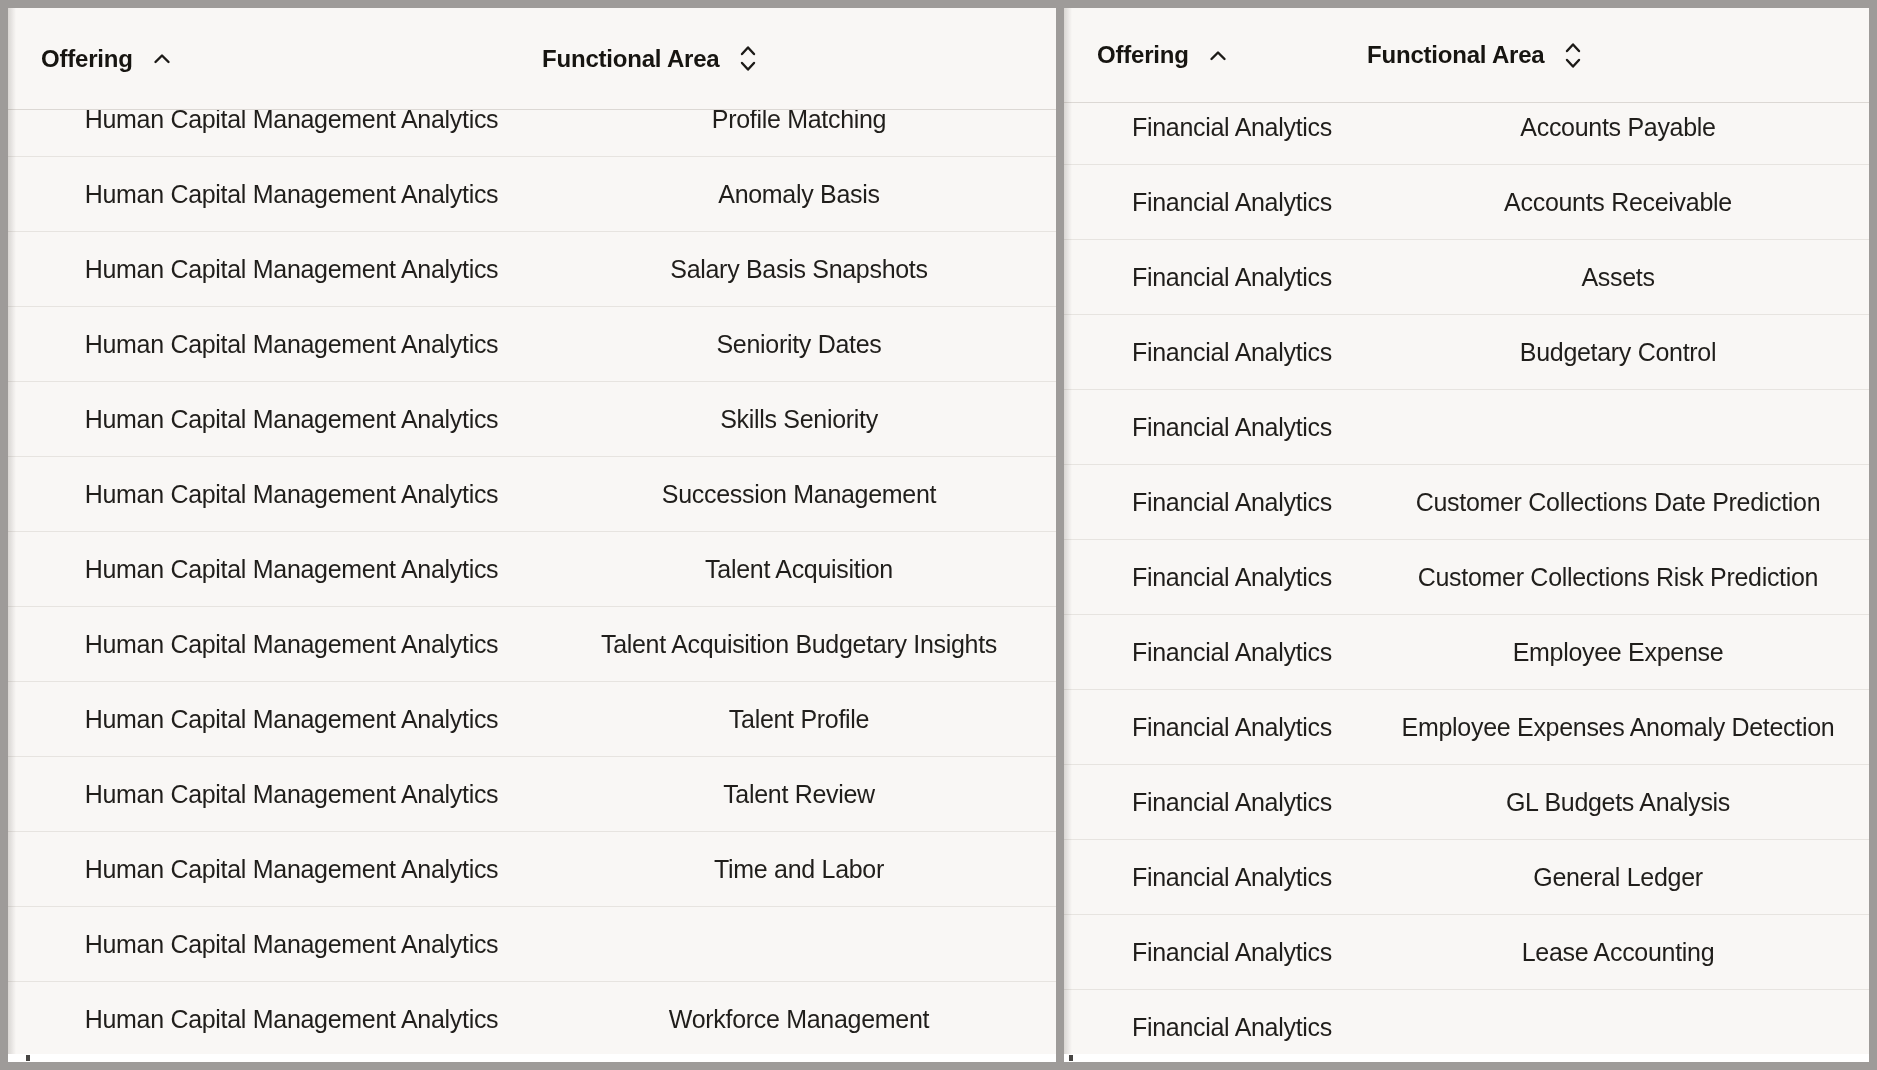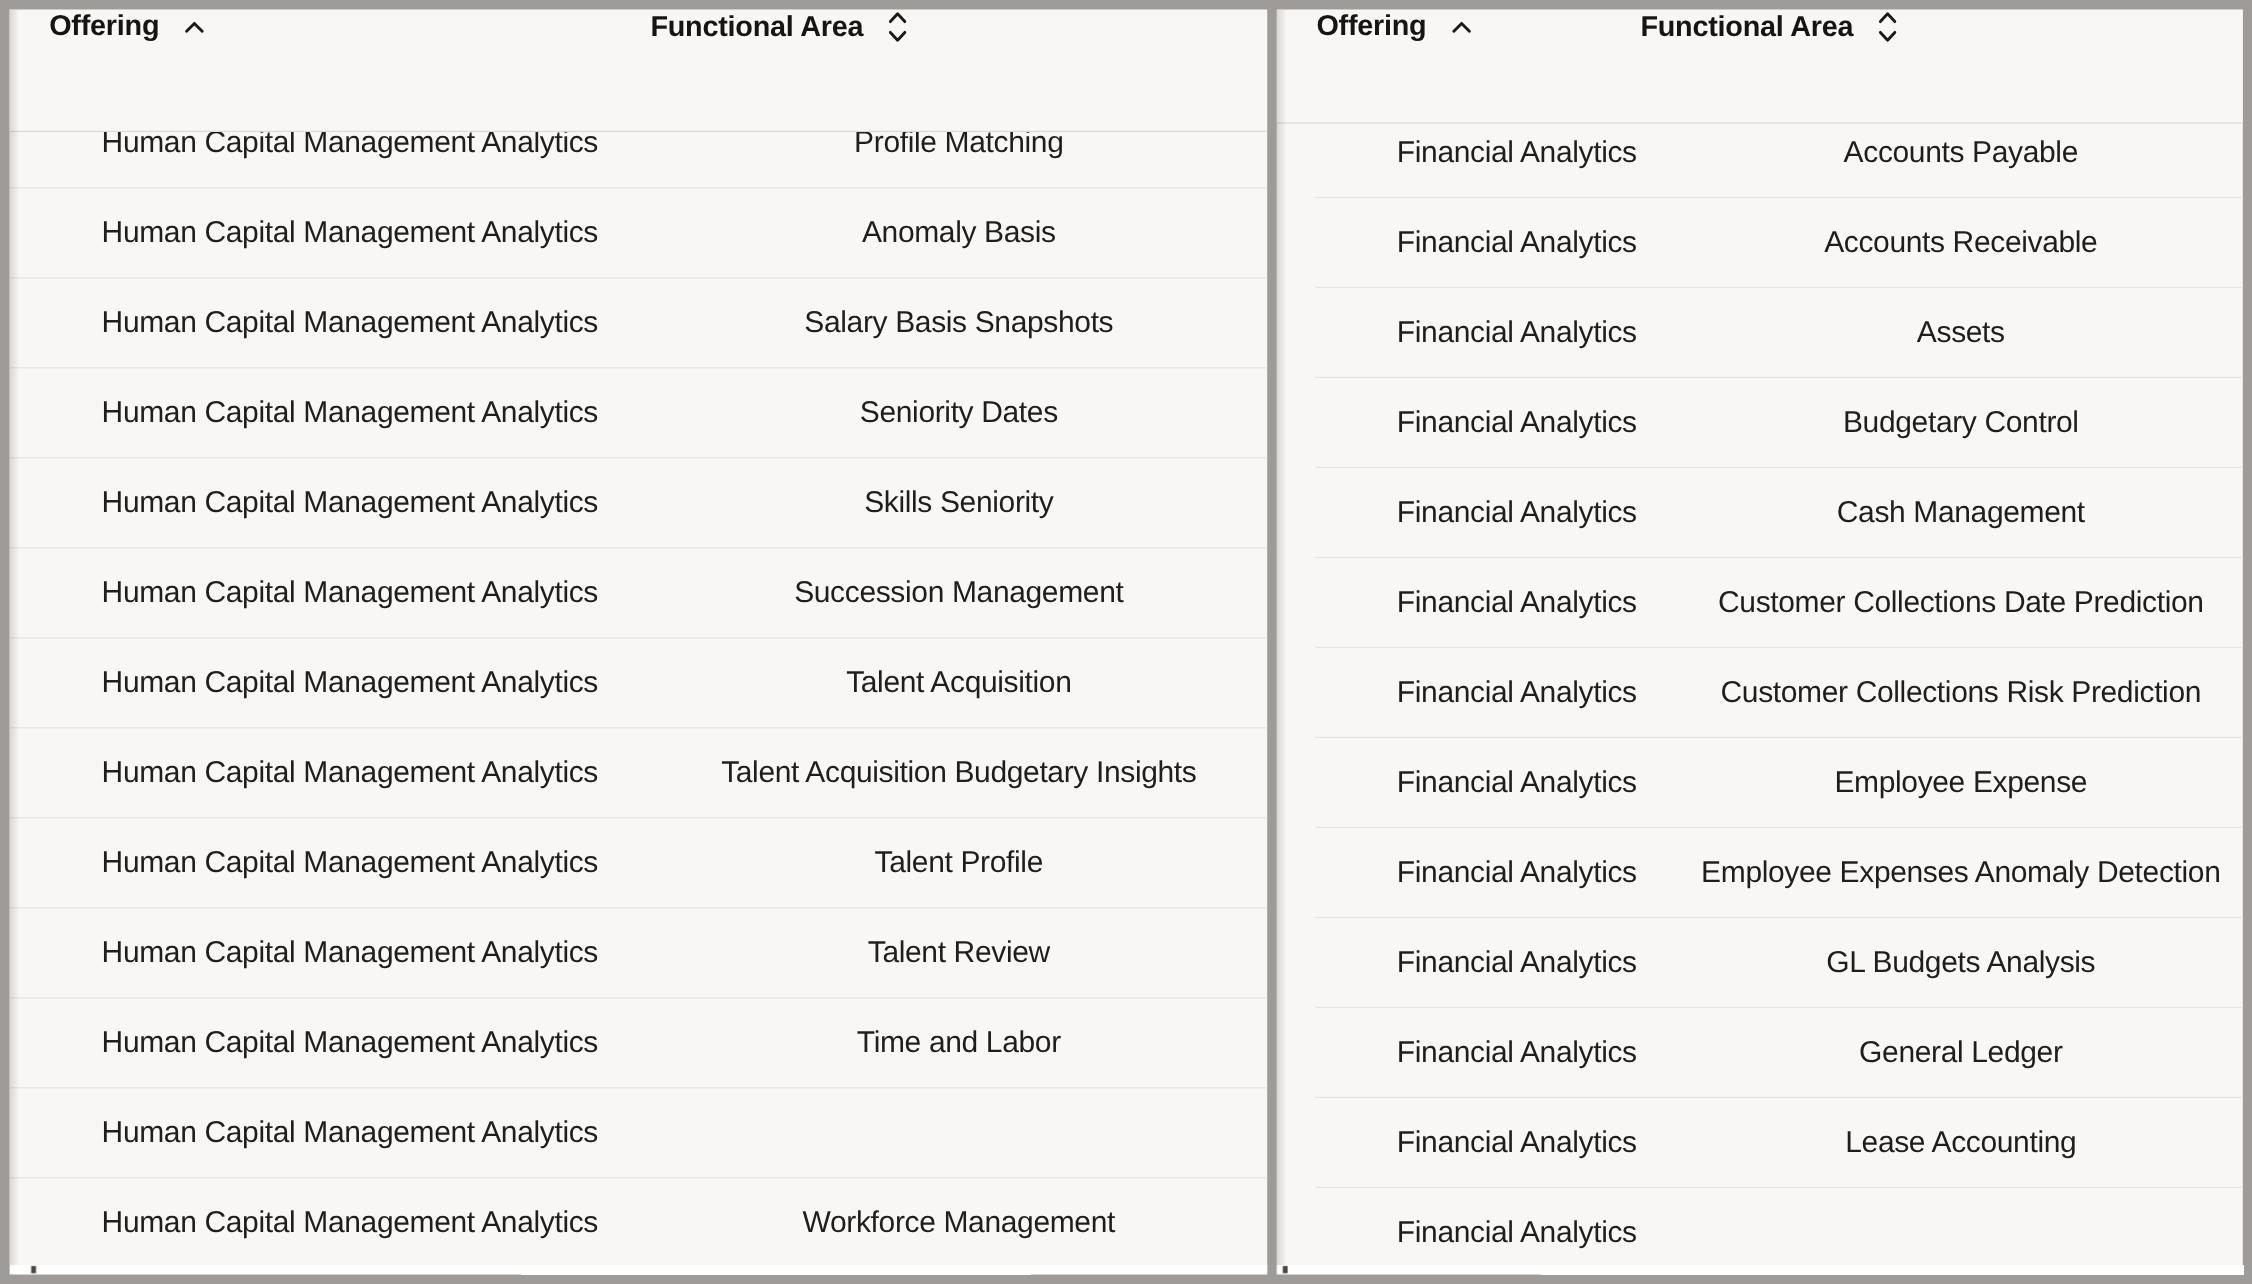--- a/index.html
+++ b/index.html
@@ -33,21 +33,21 @@
     position: absolute;
     left: 0; top: 0; bottom: 0;
     width: 8px;
     background: linear-gradient(to right, rgba(72,64,58,0.18), rgba(72,64,58,0));
     z-index: 4;
     pointer-events: none;
   }
 
   .table-header {
     display: flex;
-    align-items: flex-start;
+    align-items: center;
     flex: none;
     padding-left: 33px;
     border-bottom: 1px solid var(--header-border, #dcd8d4);
     background: var(--panel-bg, #f9f7f5);
     z-index: 3;
   }
   .panel-left  .table-header { height: 101px; }
   .panel-right .table-header { height: 94px; }
 
   .col-header {
@@ -68,21 +68,21 @@
   .sort-icon { flex: none; display: inline-flex; color: #1c1a17; }
 
   .table-body {
     flex: 1;
     overflow: hidden;
     position: relative;
     text-align: center;
   }
   .rows { will-change: transform; }
   .panel-left  .rows { margin-top: -28px; }
-  .panel-right .rows { margin-top: -13px; padding-left: 32px; }
+  .panel-right .rows { margin-top: -13px; }
 
   .row {
     display: flex;
     align-items: center;
     height: 75px;
     box-sizing: border-box;
     padding-left: 33px;
     border-bottom: 1px solid var(--row-border, #e7e4e0);
   }
   .cell {
@@ -232,21 +232,20 @@
           <div class="row">
     <div class="cell cell-offering">Financial Analytics</div>
     <div class="cell cell-functional">Assets</div>
   </div>
           <div class="row">
     <div class="cell cell-offering">Financial Analytics</div>
     <div class="cell cell-functional">Budgetary Control</div>
   </div>
           <div class="row">
     <div class="cell cell-offering">Financial Analytics</div>
-    <div class="cell cell-functional">Cash Management</div>
   </div>
           <div class="row">
     <div class="cell cell-offering">Financial Analytics</div>
     <div class="cell cell-functional">Customer Collections Date Prediction</div>
   </div>
           <div class="row">
     <div class="cell cell-offering">Financial Analytics</div>
     <div class="cell cell-functional">Customer Collections Risk Prediction</div>
   </div>
           <div class="row">

